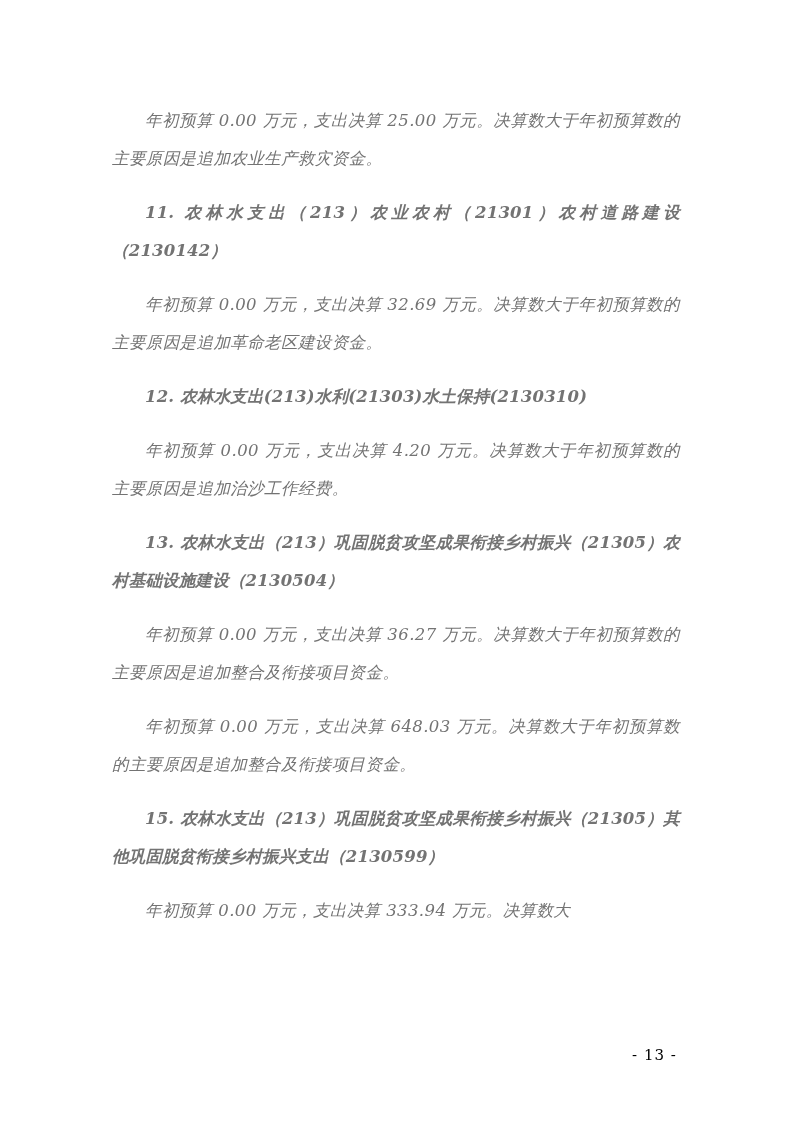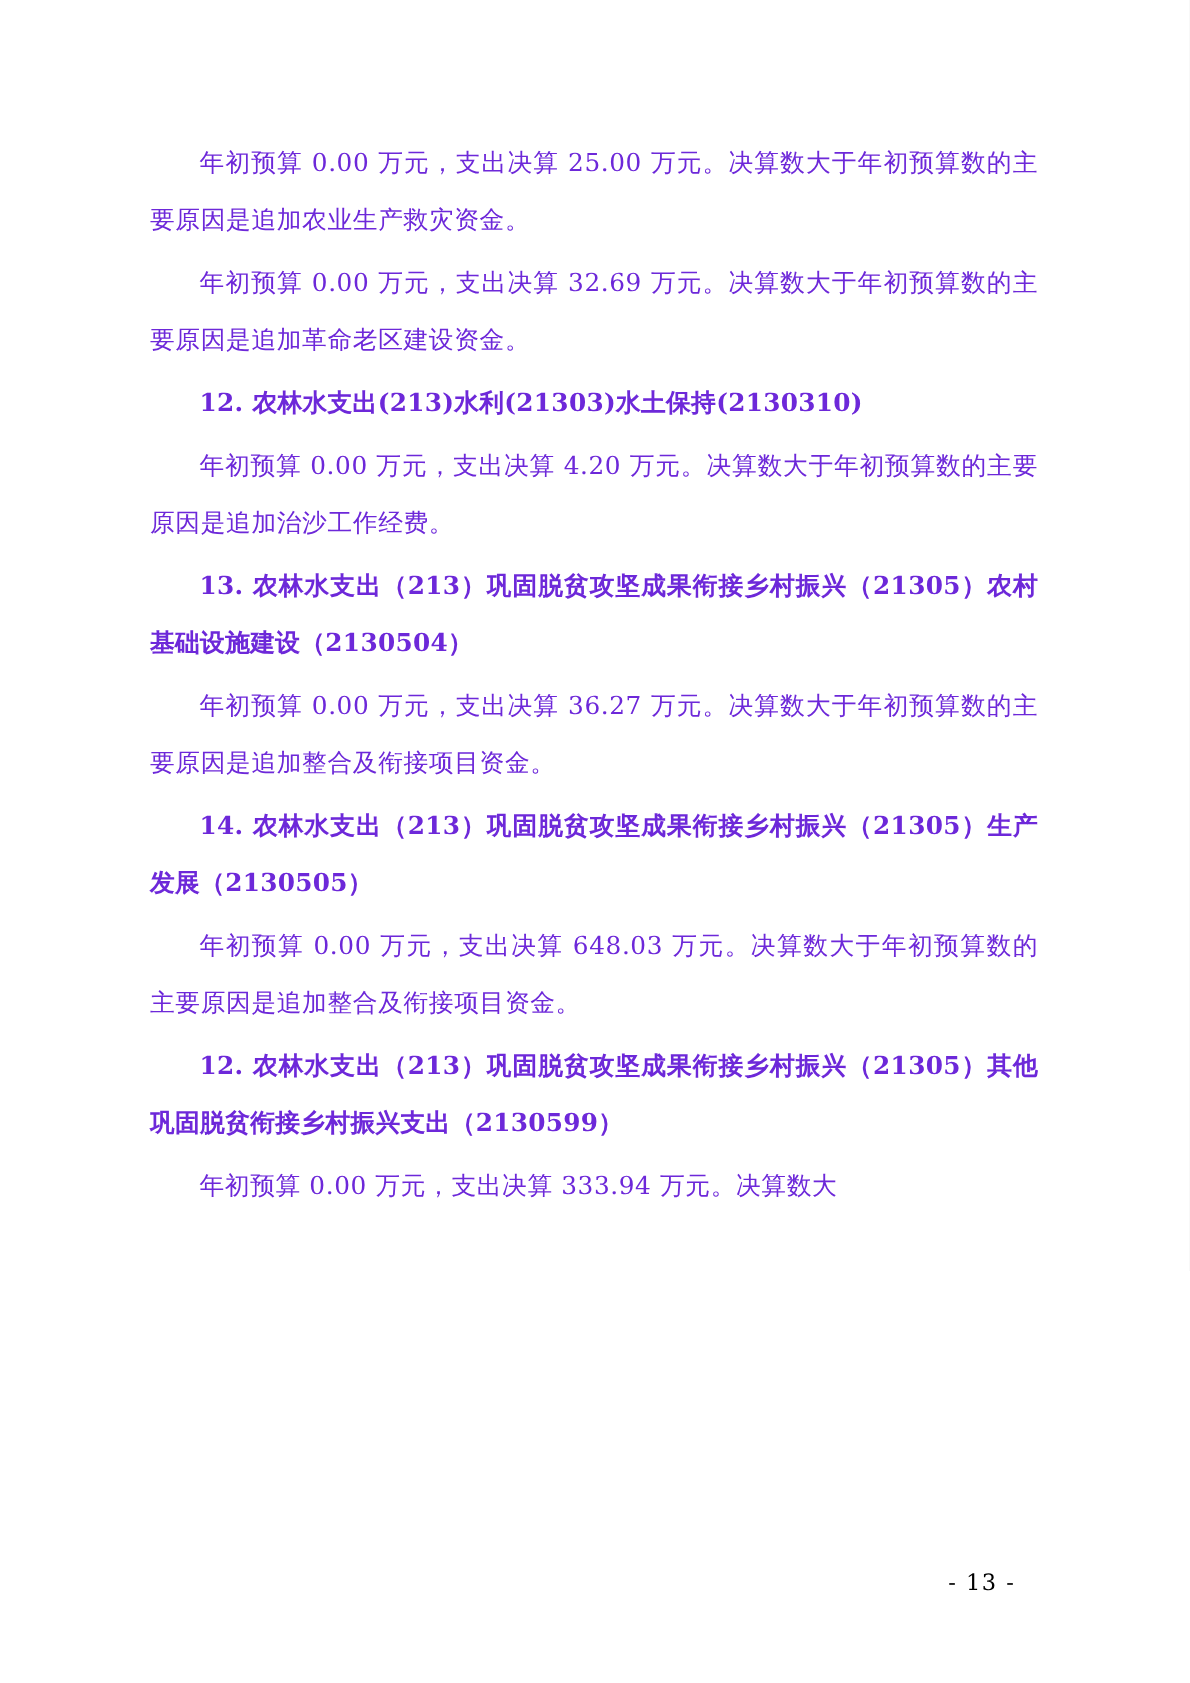--- a/index.html
+++ b/index.html
@@ -22,25 +22,26 @@
   .content {
     position: absolute;
     left: 96px;
     top: 86px;
     width: 600px;
   }
   .para {
     font-family: "DejaVu Serif", "Liberation Serif", serif;
     font-size: 16.5px;
     line-height: 38px;
-    color: #6d28d9;
+    color: #737373;
     text-align: justify;
     text-justify: inter-ideograph;
-    margin: 4px;
+    margin: 16px;
     letter-spacing: 0.4px;
+    font-style: italic;
   }
   .body-para {
     text-indent: 33px;
   }
   .heading {
     font-weight: bold;
     text-indent: 33px;
     letter-spacing: 0.2px;
   }
   .page-number {
@@ -61,36 +62,36 @@
   }
 </style>
 </head>
 <body>
 
 <div class="page">
   <div class="content">
 
     <p class="para body-para">年初预算 0.00 万元，支出决算 25.00 万元。决算数大于年初预算数的主要原因是追加农业生产救灾资金。</p>
 
+    <p class="para heading">11. 农林水支出（213）农业农村（21301）农村道路建设（2130142）</p>
 
     <p class="para body-para">年初预算 0.00 万元，支出决算 32.69 万元。决算数大于年初预算数的主要原因是追加革命老区建设资金。</p>
 
     <p class="para heading">12. 农林水支出(213)水利(21303)水土保持(2130310)</p>
 
     <p class="para body-para">年初预算 0.00 万元，支出决算 4.20 万元。决算数大于年初预算数的主要原因是追加治沙工作经费。</p>
 
     <p class="para heading">13. 农林水支出（213）巩固脱贫攻坚成果衔接乡村振兴（21305）农村基础设施建设（2130504）</p>
 
     <p class="para body-para">年初预算 0.00 万元，支出决算 36.27 万元。决算数大于年初预算数的主要原因是追加整合及衔接项目资金。</p>
 
-    <p class="para heading">14. 农林水支出（213）巩固脱贫攻坚成果衔接乡村振兴（21305）生产发展（2130505）</p>
 
     <p class="para body-para">年初预算 0.00 万元，支出决算 648.03 万元。决算数大于年初预算数的主要原因是追加整合及衔接项目资金。</p>
 
-    <p class="para heading">12. 农林水支出（213）巩固脱贫攻坚成果衔接乡村振兴（21305）其他巩固脱贫衔接乡村振兴支出（2130599）</p>
+    <p class="para heading">15. 农林水支出（213）巩固脱贫攻坚成果衔接乡村振兴（21305）其他巩固脱贫衔接乡村振兴支出（2130599）</p>
 
 
 
     <p class="para body-para">年初预算 0.00 万元，支出决算 333.94 万元。决算数大</p>
 
   </div>
 
   <div class="page-number">
     <span class="pn-inner">- 13 -</span>
   </div>

